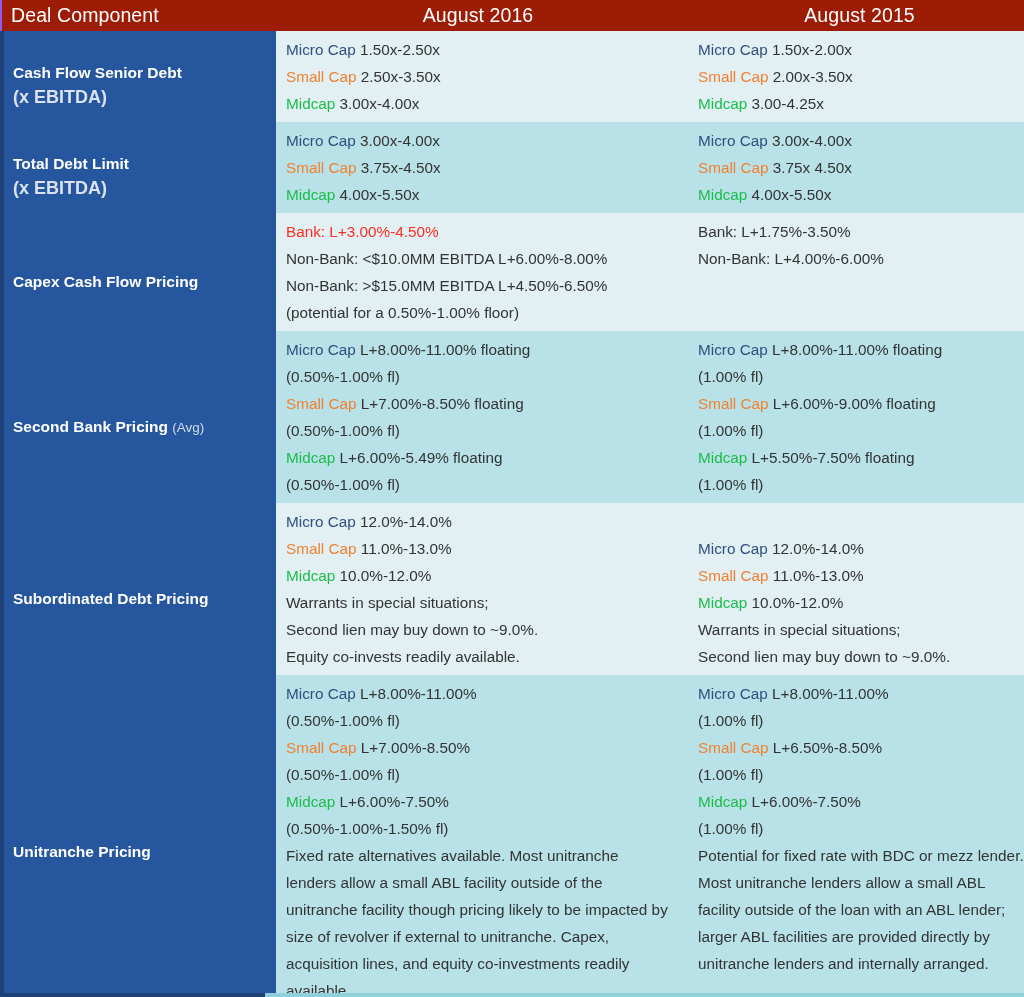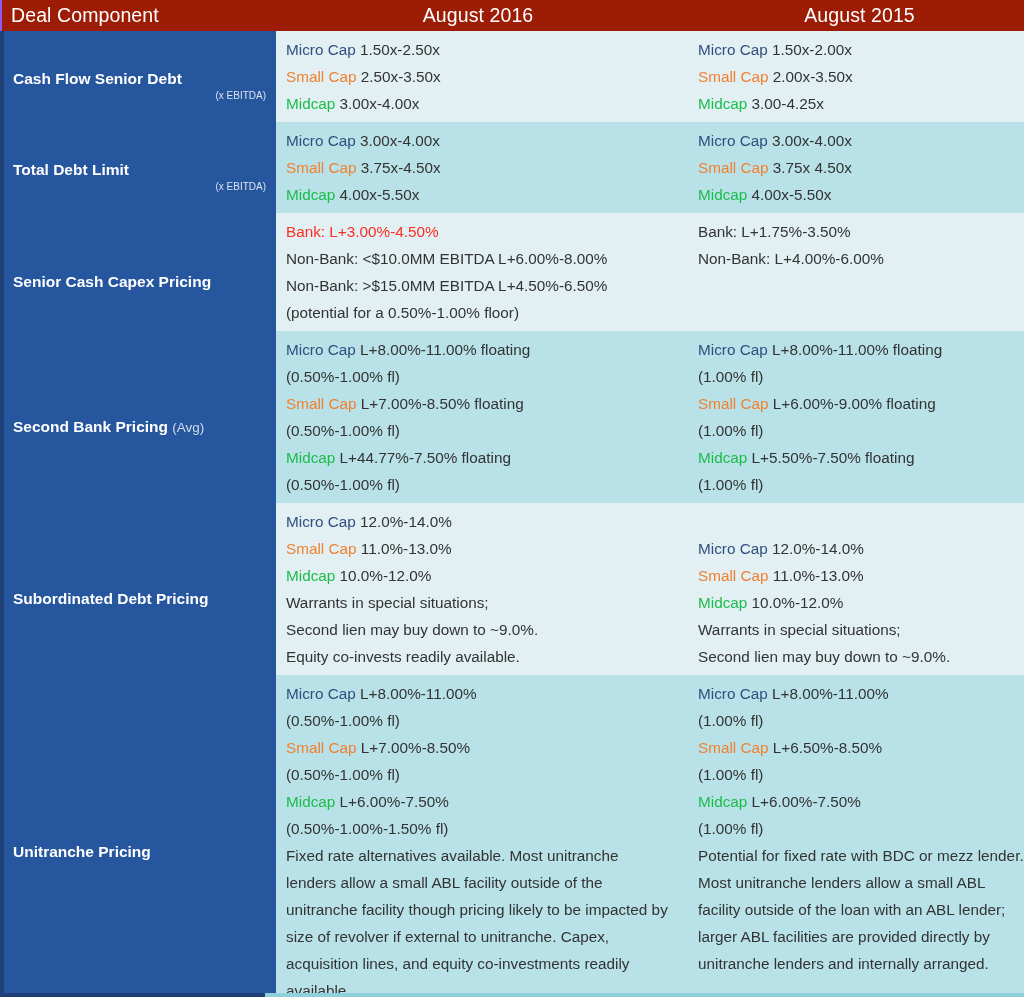--- a/index.html
+++ b/index.html
@@ -72,25 +72,24 @@
     display: block;
     margin-top: 20px;
   }
   .label-title .label-suffix {
     font-weight: normal;
     font-size: 13.5px;
     color: #d4dced;
   }
   .label-sub {
     display: block;
-    font-size: 10px;
-    font-weight: normal;
+    font-size: 18px;
+    font-weight: bold;
     color: #dbe3f0;
     line-height: 1.45;
-    text-align: right;
   }
 
   
   td.data-cell {
     padding: 5px 10px 5px 10px;
     vertical-align: top;
     font-size: 15.3px;
     line-height: 27px;
     color: #333333;
     box-sizing: border-box;
@@ -170,21 +169,21 @@
             <div class="line"><span class="cap-mid">Midcap</span> <span>4.00x-5.50x</span></div>
           </td>
           <td class="data-cell col-2015">
             <div class="line"><span class="cap-micro">Micro Cap</span> <span>3.00x-4.00x</span></div>
             <div class="line"><span class="cap-small">Small Cap</span> <span>3.75x 4.50x</span></div>
             <div class="line"><span class="cap-mid">Midcap</span> <span>4.00x-5.50x</span></div>
           </td>
         </tr>
         <tr class="tint-light">
           <td class="label-cell">
-            <span class="label-title"><span>Senior Cash Capex Pricing</span></span>
+            <span class="label-title"><span>Capex Cash Flow Pricing</span></span>
           </td>
           <td class="data-cell col-2016">
             <div class="line"><span class="txt-red">Bank: L+3.00%-4.50%</span></div>
             <div class="line"><span>Non-Bank: &lt;$10.0MM EBITDA L+6.00%-8.00%</span></div>
             <div class="line"><span>Non-Bank: &gt;$15.0MM EBITDA L+4.50%-6.50%</span></div>
             <div class="line"><span>(potential for a 0.50%-1.00% floor)</span></div>
           </td>
           <td class="data-cell col-2015">
             <div class="line"><span>Bank: L+1.75%-3.50%</span></div>
             <div class="line"><span>Non-Bank: L+4.00%-6.00%</span></div>
@@ -192,21 +191,21 @@
         </tr>
         <tr class="tint-dark">
           <td class="label-cell">
             <span class="label-title"><span>Second Bank Pricing</span> <span class="label-suffix"> (Avg)</span></span>
           </td>
           <td class="data-cell col-2016">
             <div class="line"><span class="cap-micro">Micro Cap</span> <span>L+8.00%-11.00% floating</span></div>
             <div class="line"><span>(0.50%-1.00% fl)</span></div>
             <div class="line"><span class="cap-small">Small Cap</span> <span>L+7.00%-8.50% floating</span></div>
             <div class="line"><span>(0.50%-1.00% fl)</span></div>
-            <div class="line"><span class="cap-mid">Midcap</span> <span>L+44.77%-7.50% floating</span></div>
+            <div class="line"><span class="cap-mid">Midcap</span> <span>L+6.00%-5.49% floating</span></div>
             <div class="line"><span>(0.50%-1.00% fl)</span></div>
           </td>
           <td class="data-cell col-2015">
             <div class="line"><span class="cap-micro">Micro Cap</span> <span>L+8.00%-11.00% floating</span></div>
             <div class="line"><span>(1.00% fl)</span></div>
             <div class="line"><span class="cap-small">Small Cap</span> <span>L+6.00%-9.00% floating</span></div>
             <div class="line"><span>(1.00% fl)</span></div>
             <div class="line"><span class="cap-mid">Midcap</span> <span>L+5.50%-7.50% floating</span></div>
             <div class="line"><span>(1.00% fl)</span></div>
           </td>

